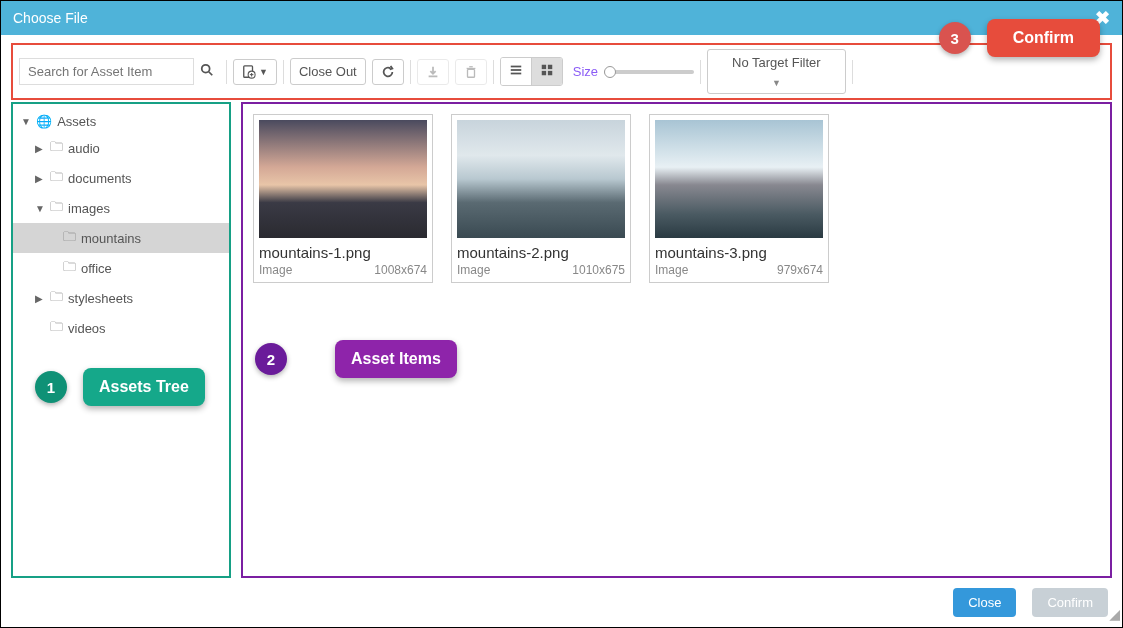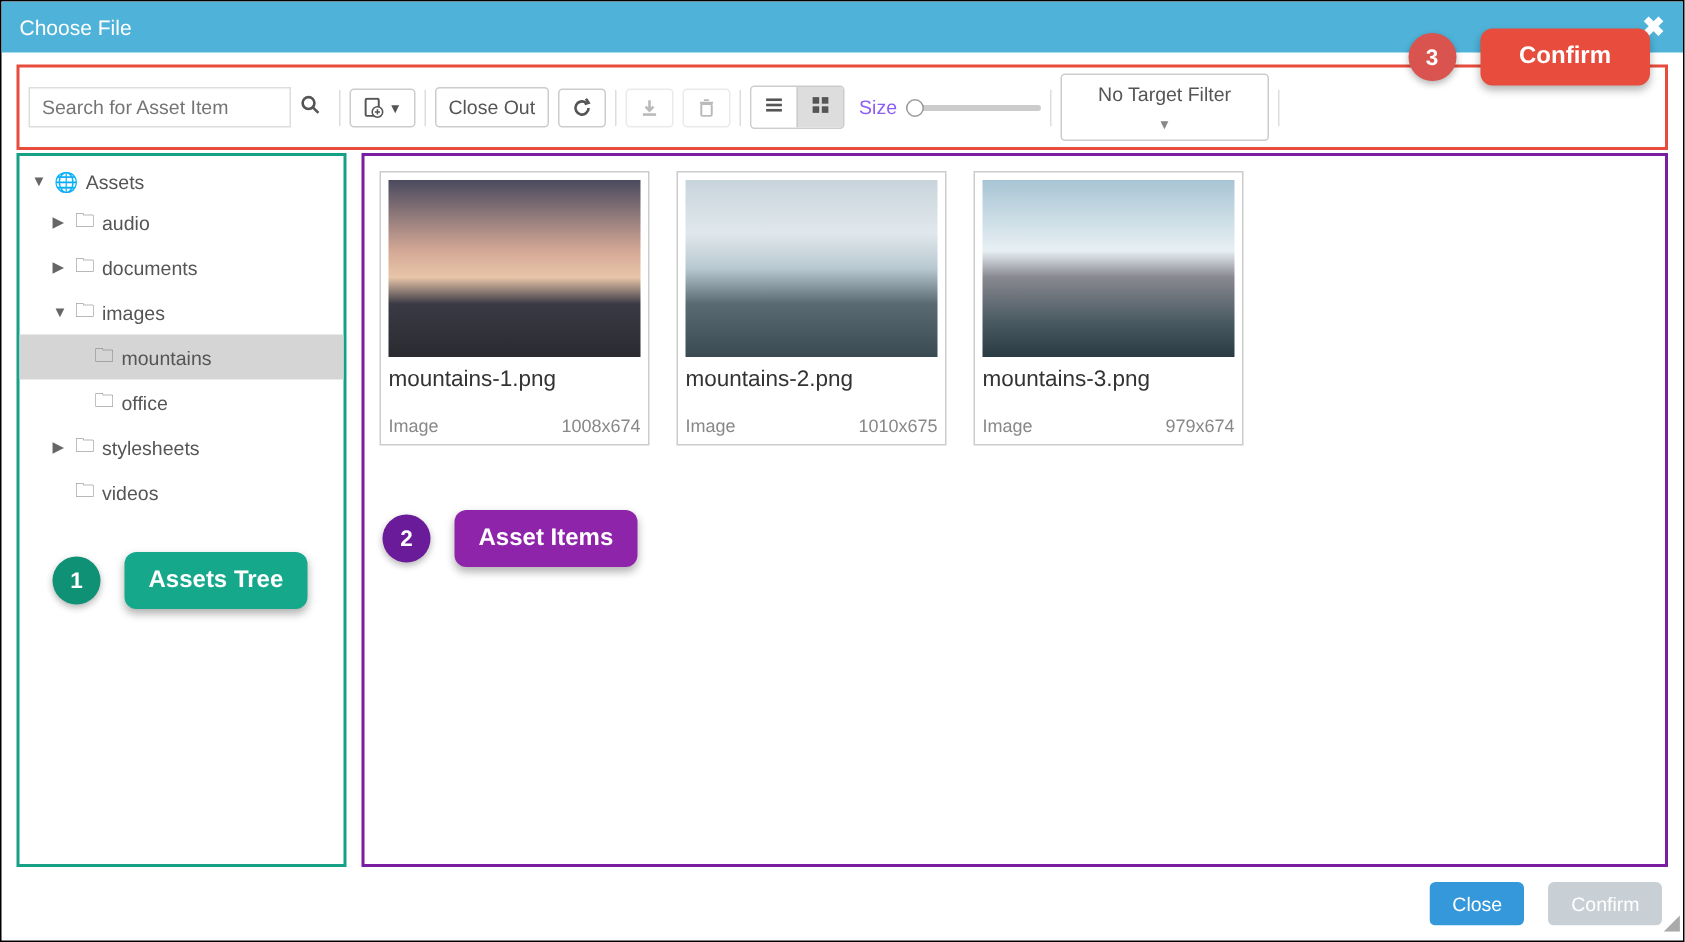--- a/index.html
+++ b/index.html
@@ -195,21 +195,21 @@
     }
     .thumb1 { background: linear-gradient(180deg, #4a4a5e 0%, #d4a896 40%, #e8c5a8 55%, #3a3a45 70%, #2a2a30 100%); }
     .thumb2 { background: linear-gradient(180deg, #c8d4dc 0%, #e0e8ec 30%, #b8c8d0 50%, #5a6a72 70%, #3a4a52 100%); }
     .thumb3 { background: linear-gradient(180deg, #a8c4d4 0%, #d0e0e8 25%, #e8f0f4 40%, #888890 55%, #4a5a62 80%, #2a3a42 100%); }
     .asset-name { font-size: 15px; color: #333; }
     .asset-meta {
       display: flex;
       justify-content: space-between;
       color: #888;
       font-size: 12px;
-      margin-top: 16px;
+      margin-top: 2px;
     }
     
     
     .annot-badge {
       display: inline-flex;
       align-items: center;
       justify-content: center;
       width: 32px;
       height: 32px;
       border-radius: 50%;
@@ -225,21 +225,21 @@
       padding: 10px 16px;
       border-radius: 8px;
       font-size: 16px;
       box-shadow: 0 3px 6px rgba(0,0,0,0.3);
     }
     .annot1 { position: absolute; bottom: 170px; left: 22px; display: flex; align-items: center; gap: 16px; }
     .annot1 .annot-badge { background: #0f9176; }
     .annot1 .annot-label { background: #15a88a; }
     .annot2 { position: absolute; top: 236px; left: 12px; display: flex; align-items: center; gap: 16px; }
     .annot2 .annot-badge { background: #6a1b9a; }
-    .annot2 .annot-label { background: #8e24aa; }
+    .annot2 .annot-label { background: #8e24aa; margin-left: 32px; }
     .annot3 { position: absolute; top: -26px; right: 10px; display: flex; align-items: center; gap: 16px; z-index: 5; }
     .annot3 .annot-badge { background: #d9534f; }
     .annot3 .annot-label { background: #e74c3c; padding: 10px 26px; }
     
     
     .footer {
       position: absolute;
       bottom: 10px;
       right: 14px;
       display: flex;

